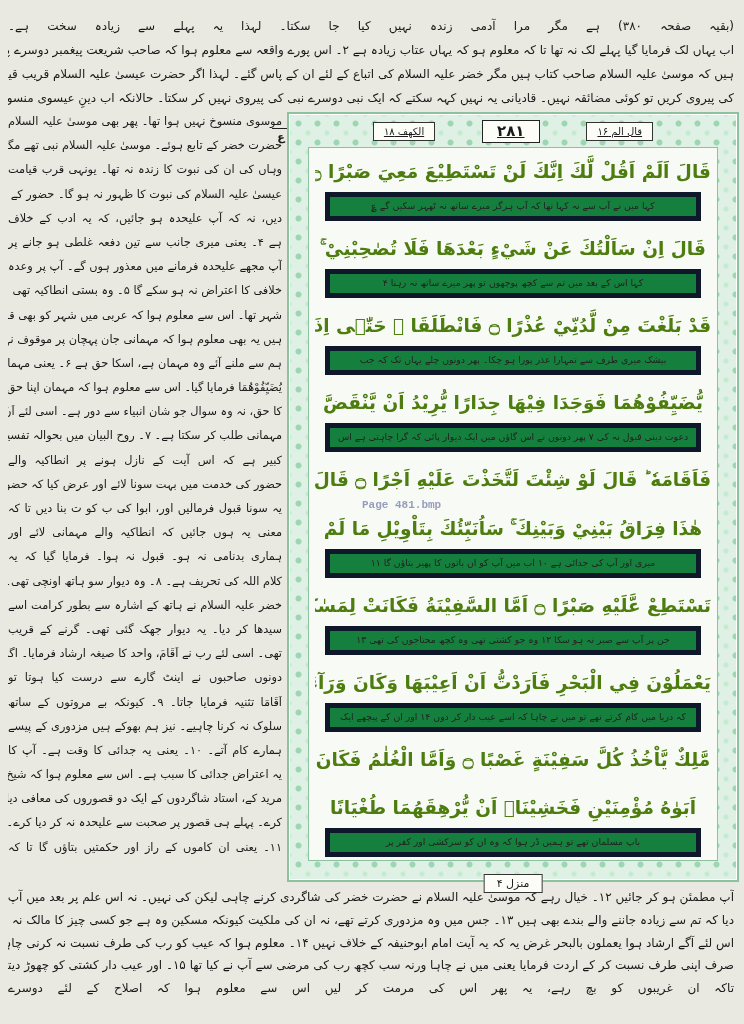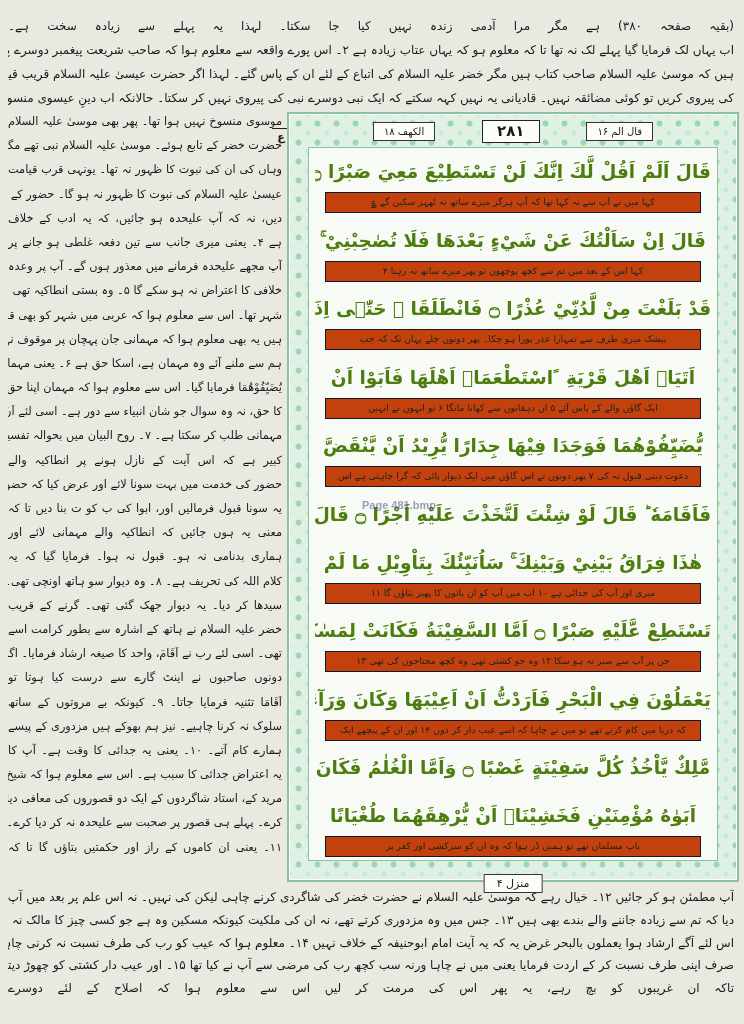--- a/index.html
+++ b/index.html
@@ -41,52 +41,52 @@
     box-shadow:inset 0 0 0 1px #ffffff;
     padding:3px 19px 19px 19px;
     display:flex;flex-direction:column;
   }
   .qheader{
     height:25px;display:flex;direction:rtl;align-items:center;
     justify-content:space-evenly;margin:2px 18px 3px 18px;
   }
   .hcell{
     background:#fdfdf8;border:1px solid #333;
-    font-size:10px;line-height:17px;padding:0 10px;white-space:nowrap;
+    font-size:10px;line-height:17px;padding:0 10px;white-space:nowrap;text-decoration:underline;
   }
   .hcell.page-num{
     font-size:15px;font-weight:bold;line-height:21px;
     border:1.5px solid #222;padding:0 14px;
   }
   .qinner{
     flex:1;background:#f8fbf5;border:1px solid #8cc2a0;
     padding:3px 6px;display:flex;flex-direction:column;
     justify-content:space-between;position:relative;
   }
   .ayah{
     direction:rtl;text-align:center;
     font-size:18.5px;font-weight:bold;color:#4d7c0f;
     height:41px;line-height:41px;white-space:nowrap;overflow:hidden;
   }
   .tr-strip{
-    direction:rtl;background:#c2410c;border:1px solid #0f172a;
+    direction:rtl;background:#15803d;border:5px solid #0f172a;
     margin:0 10px;height:19px;line-height:17px;
     font-size:9.3px;text-align:center;white-space:nowrap;overflow:hidden;
     color:#222;
   }
   .manzil{
     position:absolute;left:50%;bottom:-13px;transform:translateX(-50%);
     background:#fdfdf8;border:1px solid #333;
     font-size:11px;line-height:17px;padding:0 12px;white-space:nowrap;z-index:3;
   }
   
   .watermark{
     position:absolute;left:330px;top:499px;z-index:5;
     font-size:11px;font-weight:bold;color:rgba(70,80,140,0.55);
-    direction:ltr;font-family:Liberation Sans, sans-serif;padding-left:32px;
+    direction:ltr;font-family:Liberation Mono, monospace;padding-left:32px;
   }
   
   .bottom-block{position:absolute;left:8px;right:10px;top:886px;}
   .bottom-block .uline{height:22.8px;line-height:22.8px;font-size:12px;}
 </style>
 </head>
 <body>
 
 <div class="top-block">
 
@@ -98,21 +98,21 @@
 
     <div class="uline">کی پیروی کریں تو کوئی مضائقہ نہیں۔ قادیانی یہ نہیں کہہ سکتے کہ ایک نبی دوسرے نبی کی پیروی نہیں کر سکتا۔ حالانکہ اب دینِ عیسوی منسوخ ہو چکا ہے، اس وقت دین</div>
   </div>
 
 <div class="left-col">
 
     <div class="uline">موسوی منسوخ نہیں ہوا تھا۔ پھر بھی موسیٰ علیہ السلام</div>
 
     <div class="uline">حضرت خضر کے تابع ہوئے۔ موسیٰ علیہ السلام نبی تھے مگر</div>
 
-    <div class="uline">وہاں کی ان کی نبوت کا ظہور نہ تھا۔ یونہی قرب قیامت</div>
+    <div class="uline">وہاں کی ان کی نبوت کا زندہ نہ تھا۔ یونہی قرب قیامت</div>
 
     <div class="uline">عیسیٰ علیہ السلام کی نبوت کا ظہور نہ ہو گا۔ حضور کے امتی</div>
 
 
     <div class="uline">دیں، نہ کہ آپ علیحدہ ہو جائیں، کہ یہ ادب کے خلاف</div>
 
     <div class="uline">ہے ۴۔ یعنی میری جانب سے تین دفعہ غلطی ہو جانے پر</div>
 
     <div class="uline">آپ مجھے علیحدہ فرمانے میں معذور ہوں گے۔ آپ پر وعدہ</div>
 
@@ -135,23 +135,23 @@
     <div class="uline">حضور کی خدمت میں بہت سونا لائے اور عرض کیا کہ حضور</div>
 
     <div class="uline">یہ سونا قبول فرمالیں اور، ابوا کی ب کو ت بنا دیں تا کہ</div>
 
     <div class="uline">معنی یہ ہوں جائیں کہ انطاکیہ والے مہمانی لائے اور</div>
 
     <div class="uline">ہماری بدنامی نہ ہو۔ قبول نہ ہوا۔ فرمایا گیا کہ یہ</div>
 
     <div class="uline">کلام اللہ کی تحریف ہے۔ ۸۔ وہ دیوار سو ہاتھ اونچی تھی۔</div>
 
+    <div class="uline">خضر علیہ السلام نے ہاتھ کے اشارہ سے بطور کرامت اسے</div>
+
     <div class="uline">سیدھا کر دیا۔ یہ دیوار جھک گئی تھی۔ گرنے کے قریب</div>
-
-    <div class="uline">خضر علیہ السلام نے ہاتھ کے اشارہ سے بطور کرامت اسے</div>
 
     <div class="uline">تھی۔ اسی لئے رب نے اَقَامَ، واحد کا صیغہ ارشاد فرمایا۔ اگر</div>
 
     <div class="uline">دونوں صاحبوں نے اینٹ گارے سے درست کیا ہوتا تو</div>
 
     <div class="uline">اَقَامَا تثنیہ فرمایا جاتا۔ ۹۔ کیونکہ بے مروتوں کے ساتھ</div>
 
     <div class="uline">سلوک نہ کرنا چاہیے۔ نیز ہم بھوکے ہیں مزدوری کے پیسے</div>
 
     <div class="uline">ہمارے کام آتے۔ ۱۰۔ یعنی یہ جدائی کا وقت ہے۔ آپ کا</div>
@@ -183,24 +183,20 @@
       <div>
         <div class="ayah">قَالَ اِنْ سَاَلْتُكَ عَنْ شَيْءٍ بَعْدَهَا فَلَا تُصٰحِبْنِيْ ۚ</div>
         <div class="tr-strip">کہا اس کے بعد میں تم سے کچھ پوچھوں تو پھر میرے ساتھ نہ رہنا ۴</div>
       </div>
 
       <div>
         <div class="ayah">قَدْ بَلَغْتَ مِنْ لَّدُنِّيْ عُذْرًا ۝ فَانْطَلَقَا ۫ حَتّٰۤى اِذَاۤ</div>
         <div class="tr-strip">بیشک میری طرف سے تمہارا عذر پورا ہو چکا۔ پھر دونوں چلے یہاں تک کہ جب</div>
       </div>
 
-      <div>
-        <div class="ayah">اَتَيَاۤ اَهْلَ قَرْيَةِ ﹰاسْتَطْعَمَاۤ اَهْلَهَا فَاَبَوْا اَنْ</div>
-        <div class="tr-strip">ایک گاؤں والے کے پاس آئے ۵ ان دہقانوں سے کھانا مانگا ۶ تو انہوں نے انہیں</div>
-      </div>
 
       <div>
         <div class="ayah">يُّضَيِّفُوْهُمَا فَوَجَدَا فِيْهَا جِدَارًا يُّرِيْدُ اَنْ يَّنْقَضَّ</div>
         <div class="tr-strip">دعوت دینی قبول نہ کی ۷ پھر دونوں نے اس گاؤں میں ایک دیوار پائی کہ گرا چاہتی ہے اس</div>
       </div>
 
       <div>
         <div class="ayah">فَاَقَامَهٗ ؕ قَالَ لَوْ شِئْتَ لَتَّخَذْتَ عَلَيْهِ اَجْرًا ۝ قَالَ</div>
       </div>
 

